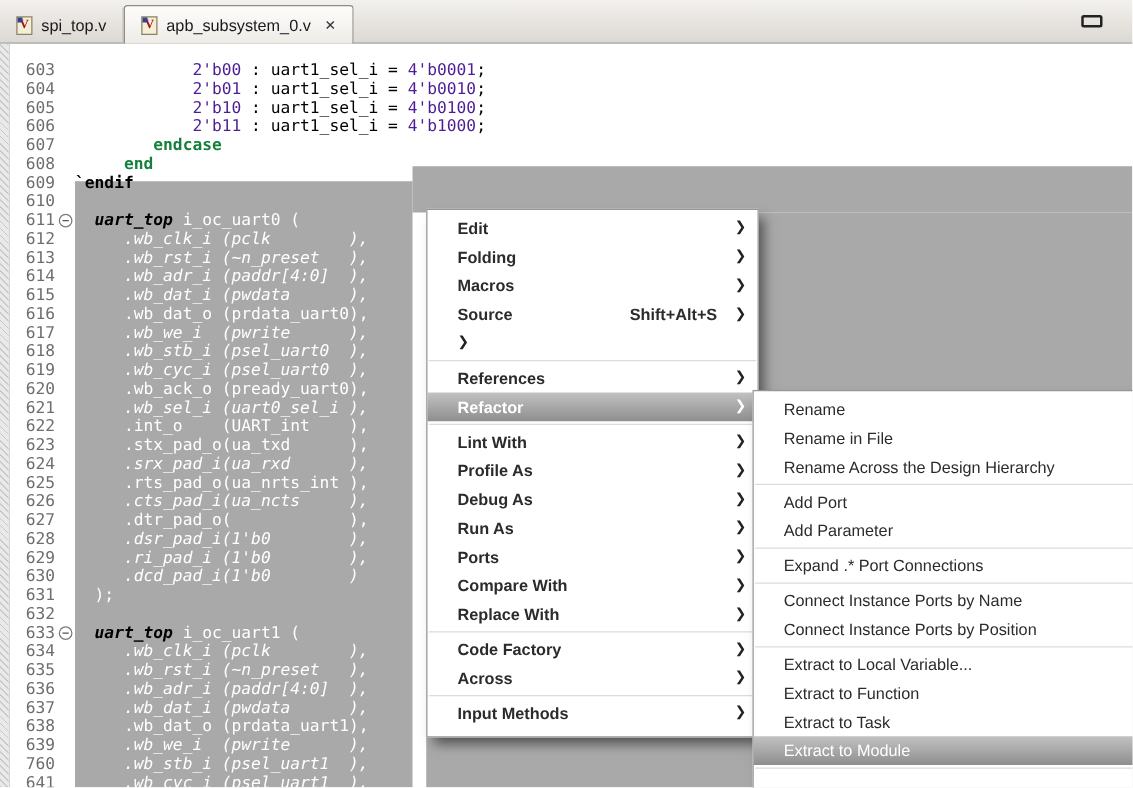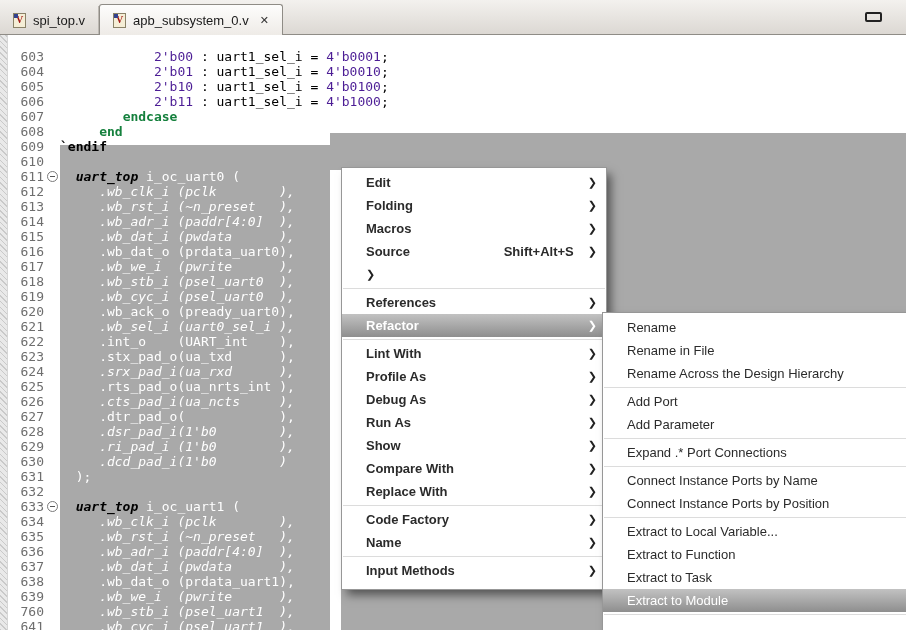--- a/index.html
+++ b/index.html
@@ -320,38 +320,38 @@
     </div>
     <div class="mitem">
       <span class="mlabel">Debug As</span>
       <span class="marrow">❯</span>
     </div>
     <div class="mitem">
       <span class="mlabel">Run As</span>
       <span class="marrow">❯</span>
     </div>
     <div class="mitem">
-      <span class="mlabel">Show</span>
+      <span class="mlabel">Ports</span>
       <span class="marrow">❯</span>
     </div>
     <div class="mitem">
       <span class="mlabel">Compare With</span>
       <span class="marrow">❯</span>
     </div>
     <div class="mitem">
       <span class="mlabel">Replace With</span>
       <span class="marrow">❯</span>
     </div>
     <div class="msep"></div>
     <div class="mitem">
       <span class="mlabel">Code Factory</span>
       <span class="marrow">❯</span>
     </div>
     <div class="mitem">
-      <span class="mlabel">Name</span>
+      <span class="mlabel">Across</span>
       <span class="marrow">❯</span>
     </div>
     <div class="msep"></div>
     <div class="mitem">
       <span class="mlabel">Input Methods</span>
       <span class="marrow">❯</span>
     </div>
   </div>
 
 <div id="refactor-submenu" class="menu">

